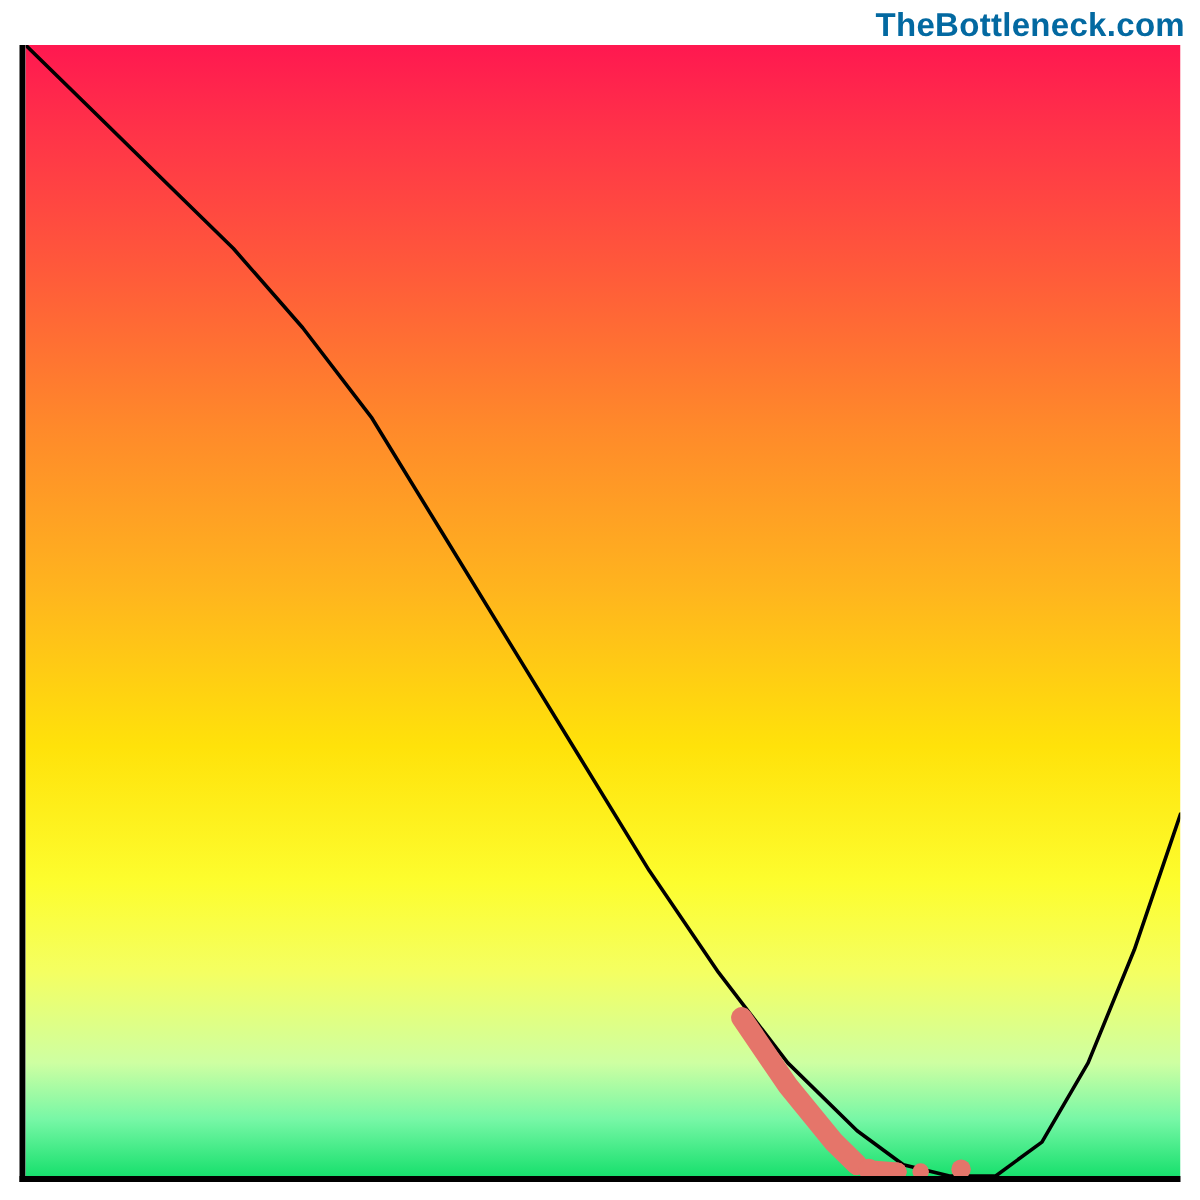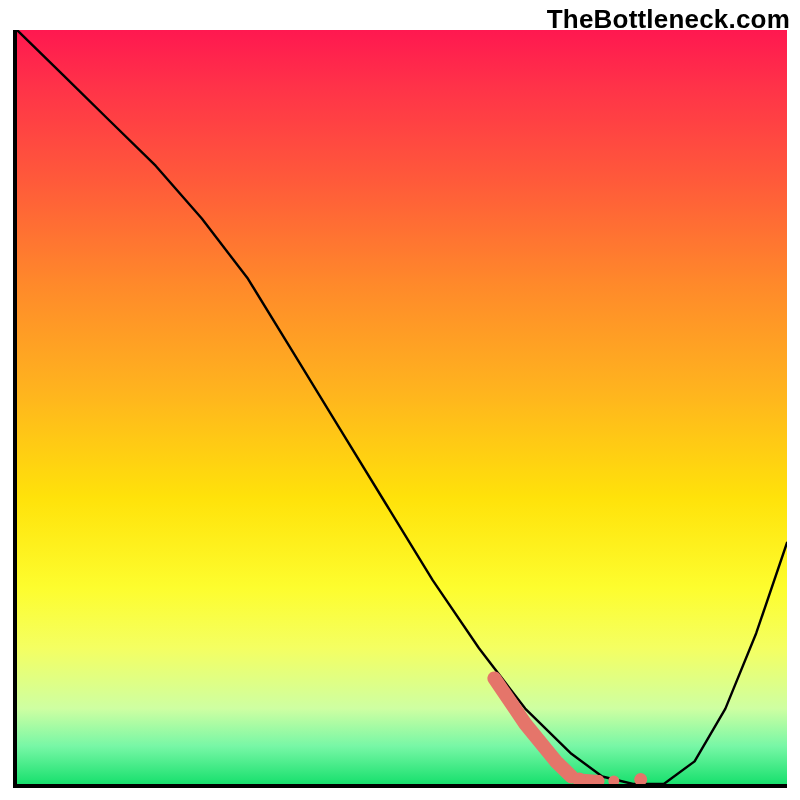--- a/index.html
+++ b/index.html
@@ -13,23 +13,23 @@
   }
   .wrap {
     position: relative;
     width: 800px;
     height: 800px;
   }
   .attribution {
     position: absolute;
     top: 4px;
     right: 10px;
-    font-size: 26px;
+    font-size: 22px;
     font-weight: bold;
-    color: #000000;
+    color: #0369a1;
     letter-spacing: 0.2px;
     user-select: none;
   }
   .plot {
     position: absolute;
     left: 13px;
     top: 30px;
     width: 774px;
     height: 758px;
     box-sizing: border-box;

